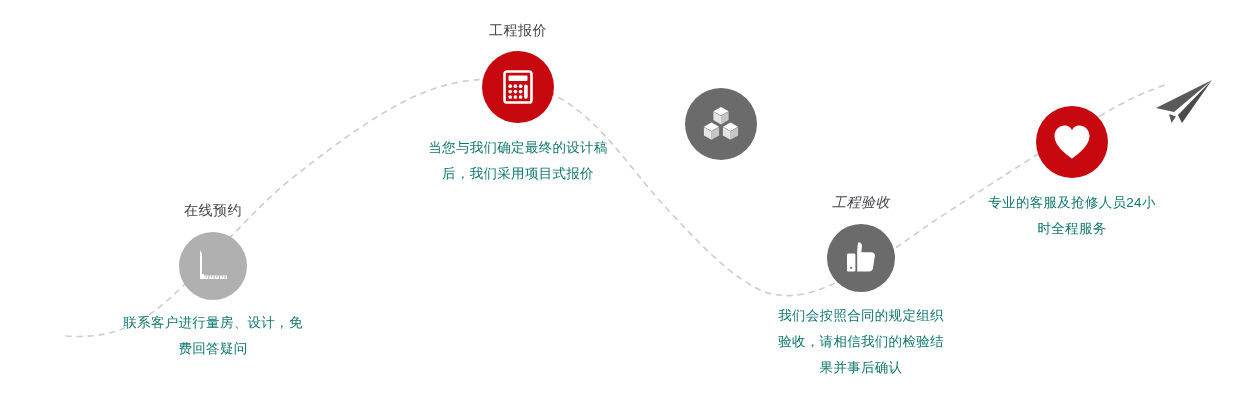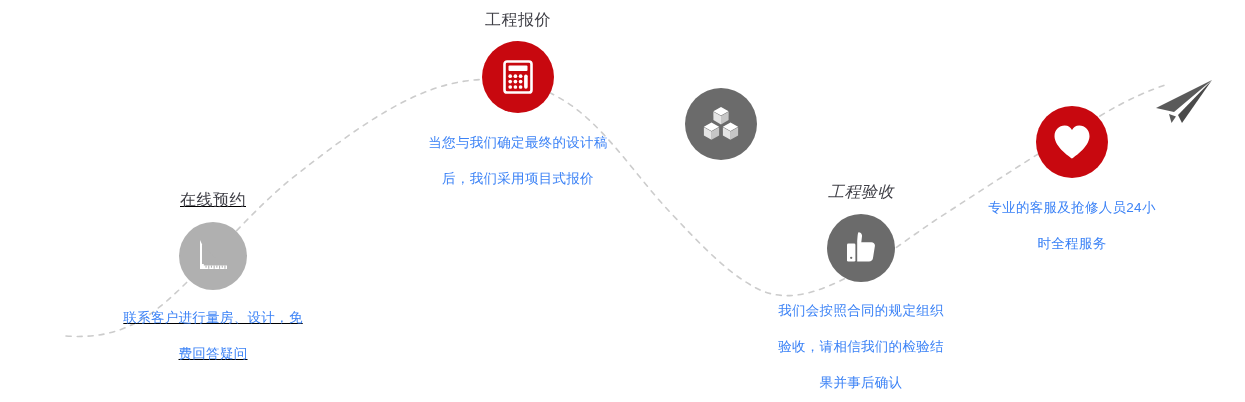--- a/index.html
+++ b/index.html
@@ -28,54 +28,55 @@
     z-index: 1;
     pointer-events: none;
   }
   .step {
     position: absolute;
     z-index: 3;
     width: 200px;
     text-align: center;
   }
   .step-title {
-    font-size: 16px;
+    font-size: 14px;
     color: #3f3f46;
     line-height: 20px;
     letter-spacing: 0.5px;
     white-space: nowrap;
+    margin-top: 10px;
   }
   .icon-wrap {
     display: flex;
     align-items: center;
     justify-content: center;
   }
   .icon-circle {
     width: 68px;
     height: 68px;
     border-radius: 50%;
     display: flex;
     align-items: center;
     justify-content: center;
     position: relative;
   }
   .icon-circle svg {
     display: block;
   }
   .step-desc {
     font-size: 13.5px;
-    color: #3b82f6;
-    line-height: 36px;
+    color: #0f766e;
+    line-height: 26px;
     letter-spacing: 0.3px;
     width: 180px;
     margin: 8px auto;
   }
 
   
-  #step-1 { left: 113px; top: 190px; text-decoration: underline; }
+  #step-1 { left: 113px; top: 190px; }
   #step-1 .step-title { margin-bottom: 12px; }
   #step-1 .icon-wrap { margin-bottom: 10px; }
 
   #step-2 { left: 262px; top: 107px; }
   #step-2 .step-title { margin-bottom: 12px; }
   #step-2 .icon-wrap { margin-bottom: 10px; }
 
   #step-3 { left: 418px; top: 10px; }
   #step-3 .step-title { margin-bottom: 11px; }
   #step-3 .icon-wrap { margin-bottom: 12px; }

